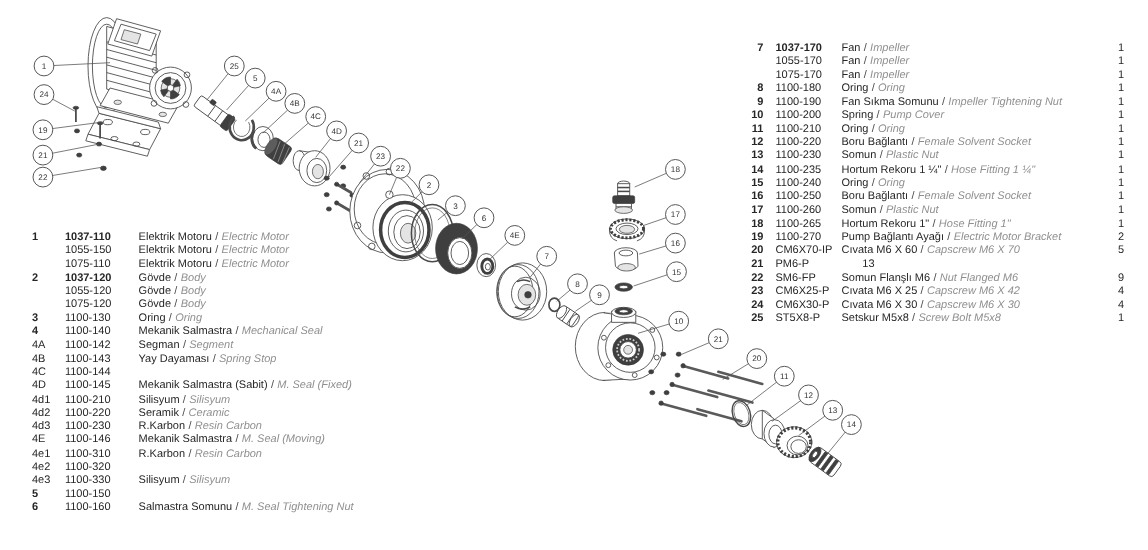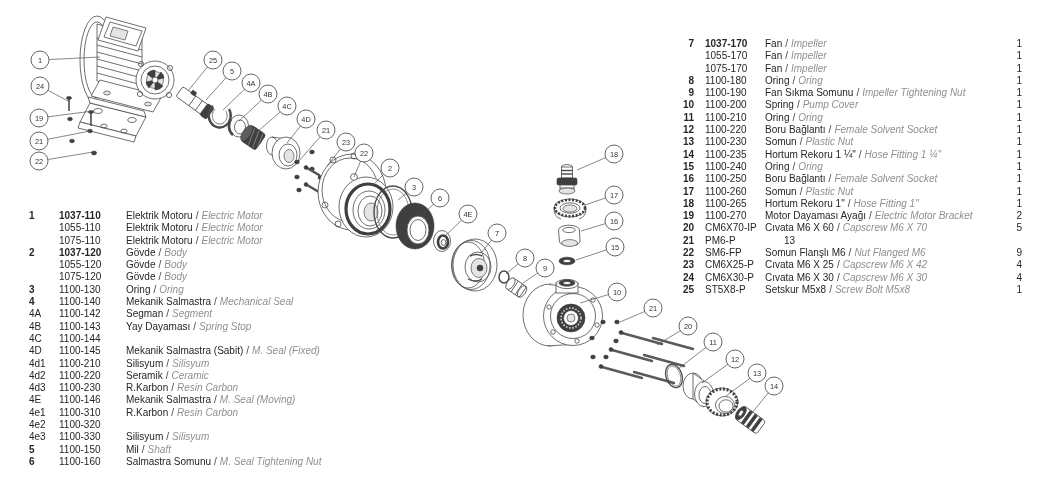--- a/index.html
+++ b/index.html
@@ -392,21 +392,21 @@
   </svg>
 
   <div class="plist left" id="left-list" style="left:29px;top:210px;width:335px;">
       <div class="prow">
         <span class="c-no">1</span>
         <span class="c-code codebold">1037-110</span>
         <span class="c-name"><span class="t-tr">Elektrik Motoru</span><span class="t-sep">/</span><span class="t-en">Electric Motor</span></span>
       </div>
       <div class="prow">
         <span class="c-no sub"></span>
-        <span class="c-code">1055-110</span>
+        <span class="c-code">1055-150</span>
         <span class="c-name"><span class="t-tr">Elektrik Motoru</span><span class="t-sep">/</span><span class="t-en">Electric Motor</span></span>
       </div>
       <div class="prow">
         <span class="c-no sub"></span>
         <span class="c-code">1075-110</span>
         <span class="c-name"><span class="t-tr">Elektrik Motoru</span><span class="t-sep">/</span><span class="t-en">Electric Motor</span></span>
       </div>
       <div class="prow">
         <span class="c-no">2</span>
         <span class="c-code codebold">1037-120</span>
@@ -481,21 +481,20 @@
         <span class="c-code">1100-320</span>
       </div>
       <div class="prow">
         <span class="c-no sub">4e3</span>
         <span class="c-code">1100-330</span>
         <span class="c-name"><span class="t-tr">Silisyum</span><span class="t-sep">/</span><span class="t-en">Silisyum</span></span>
       </div>
       <div class="prow">
         <span class="c-no">5</span>
         <span class="c-code">1100-150</span>
-        <span class="c-name"><span class="t-tr">Mil</span><span class="t-sep">/</span><span class="t-en">Shaft</span></span>
       </div>
       <div class="prow">
         <span class="c-no">6</span>
         <span class="c-code">1100-160</span>
         <span class="c-name"><span class="t-tr">Salmastra Somunu</span><span class="t-sep">/</span><span class="t-en">M. Seal Tightening Nut</span></span>
       </div>
     </div>
 
   <div class="plist right" id="right-list" style="left:676px;top:38px;width:346px;">
       <div class="prow">
@@ -578,21 +577,21 @@
       </div>
       <div class="prow">
         <span class="c-no">18</span>
         <span class="c-code">1100-265</span>
         <span class="c-name"><span class="t-tr">Hortum Rekoru 1"</span><span class="t-sep">/</span><span class="t-en">Hose Fitting 1"</span></span>
         <span class="c-qty">1</span>
       </div>
       <div class="prow">
         <span class="c-no">19</span>
         <span class="c-code">1100-270</span>
-        <span class="c-name"><span class="t-tr">Motor Dayaması Ayağı</span><span class="t-sep">/</span><span class="t-en">Electric Motor Bracket</span></span>
+        <span class="c-name"><span class="t-tr">Pump Bağlantı Ayağı</span><span class="t-sep">/</span><span class="t-en">Electric Motor Bracket</span></span>
         <span class="c-qty">2</span>
       </div>
       <div class="prow">
         <span class="c-no">20</span>
         <span class="c-code">CM6X70-IP</span>
         <span class="c-name"><span class="t-tr">Cıvata M6 X 60</span><span class="t-sep">/</span><span class="t-en">Capscrew M6 X 70</span></span>
         <span class="c-qty">5</span>
       </div>
       <div class="prow">
         <span class="c-no">21</span>

